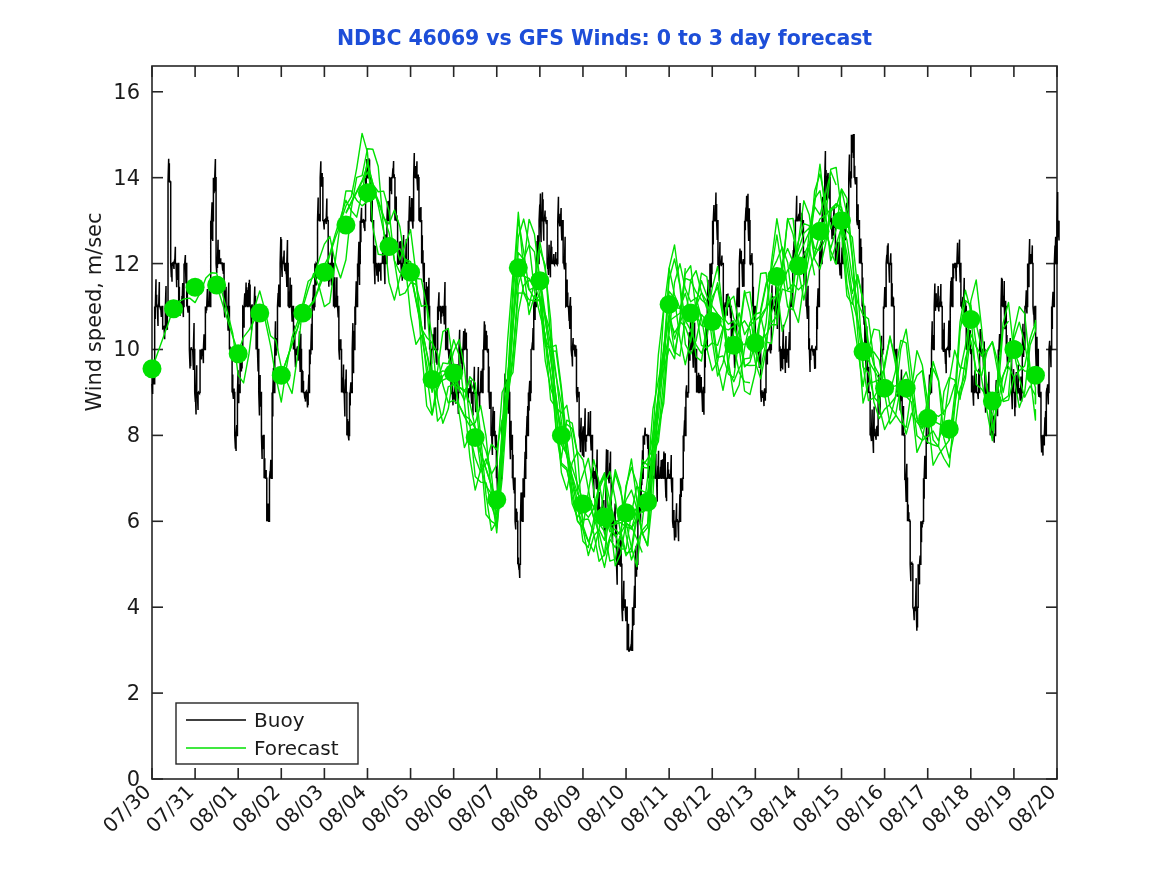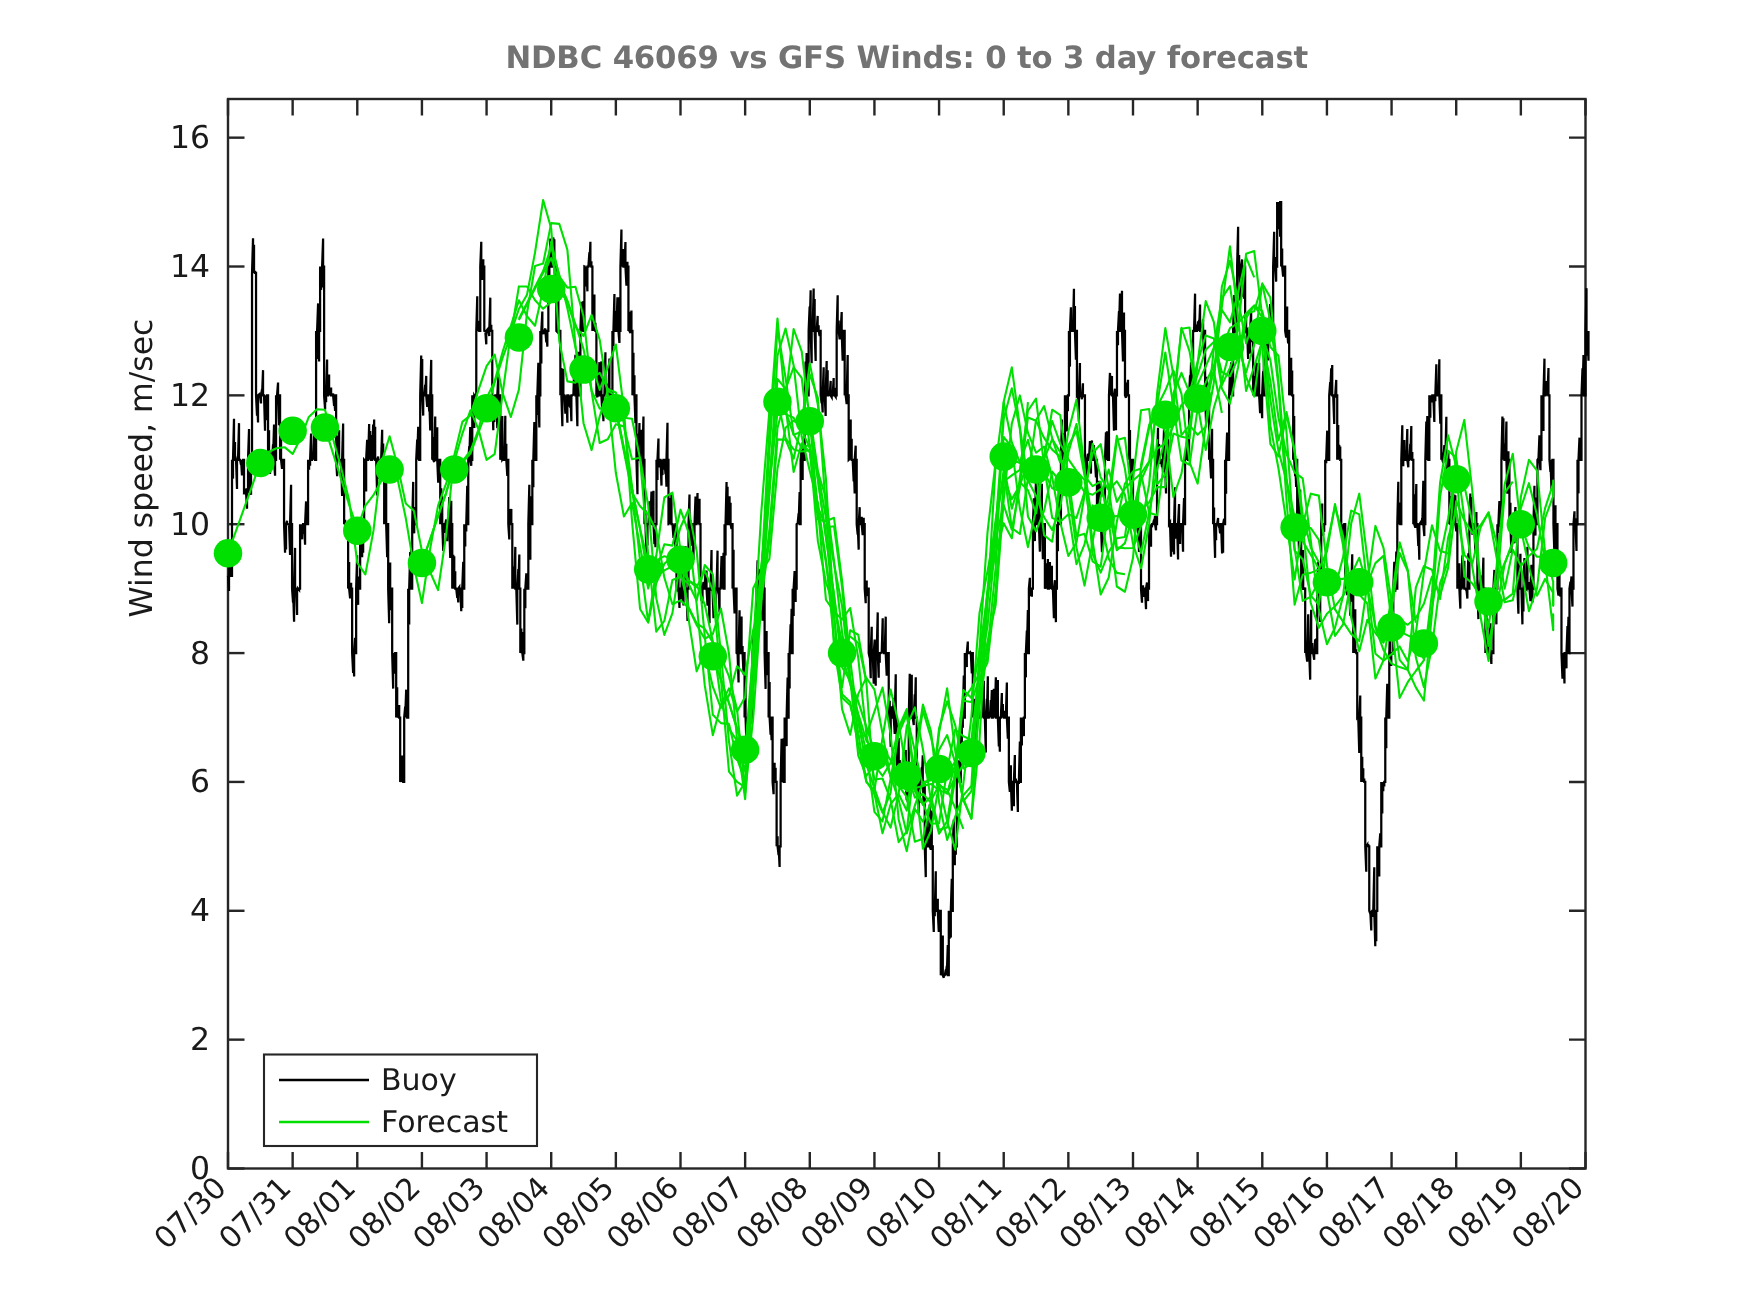--- a/index.html
+++ b/index.html
@@ -22,21 +22,21 @@
     background: #ffffff;
   }
   #chart-title {
     position: absolute;
     left: 152px;
     top: 26px;
     width: 905px;
     text-align: center;
     font-size: 20.5px;
     font-weight: bold;
-    color: #737373;
+    color: #1d4ed8;
     letter-spacing: -0.1px;
     white-space: nowrap;
   }
   #ylabel {
     position: absolute;
     left: -36px;
     top: 300px;
     width: 260px;
     text-align: center;
     transform: rotate(-90deg);

